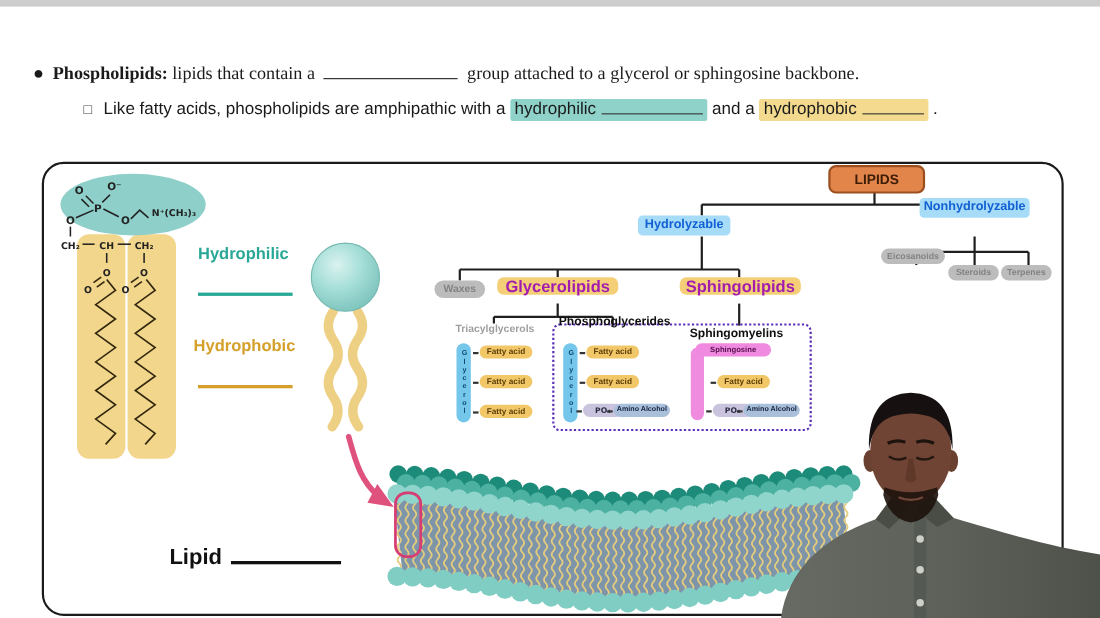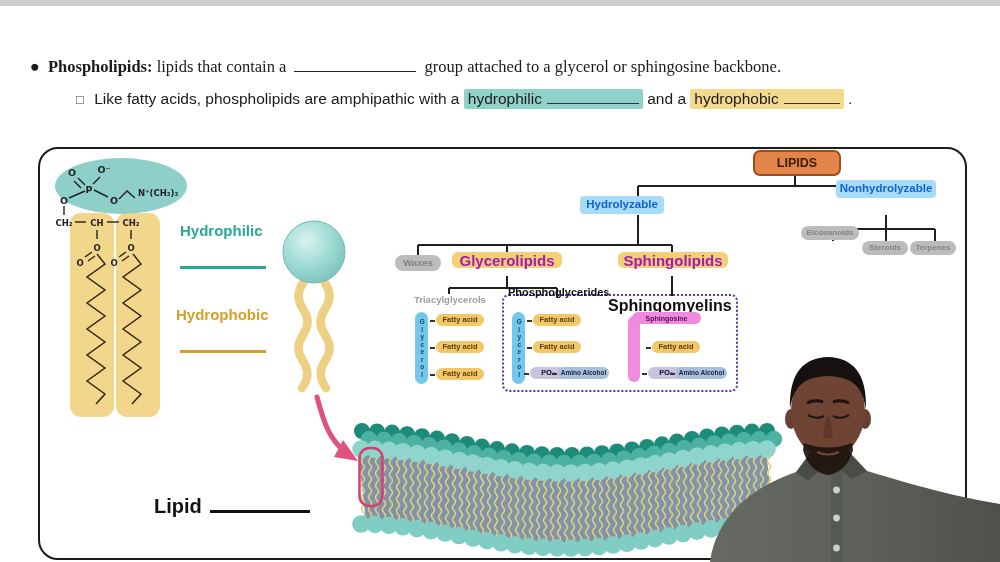--- a/index.html
+++ b/index.html
@@ -47,21 +47,21 @@
   .b-waxes{left:395px;top:255px;width:46px;height:16px;font-size:9.5px;}
   .b-eico{left:801px;top:226px;width:58px;height:14px;font-size:8px;}
   .b-ster{left:862px;top:241px;width:46px;height:14px;font-size:8px;}
   .b-terp{left:910px;top:241px;width:46px;height:14px;font-size:8px;}
   .b-yellow{background:#f4cf78;color:#a21caf;font-size:15px;height:16px;border-radius:6px;}
   .b-glyc{left:452px;top:252px;width:110px;}
   .b-sphl{left:618px;top:252px;width:110px;}
   .lab{position:absolute;z-index:6;font-weight:700;line-height:1;}
   .l-tri{left:414px;top:295px;font-size:9.5px;color:#9e9e9e;}
   .l-pg{left:508px;top:287px;font-size:11px;color:#0f0f0f;}
-  .l-sm{left:608px;top:298px;font-size:16px;color:#0f0f0f;}
+  .l-sm{left:627px;top:298px;font-size:11px;color:#0f0f0f;}
   .dotted{position:absolute;z-index:5;left:502px;top:294px;width:232px;height:94px;
           border:2px dotted #5b2db8;border-radius:7px;}
   .l-phospholipids{left:556px;top:387px;font-size:19px;color:#111;}
   .l-phospholipids .purple{color:#6a35c2;}
   
   .pill{position:absolute;z-index:6;display:flex;align-items:center;justify-content:center;
         font-weight:700;border-radius:7px;line-height:1;}
   .pill.dash::before{content:"";position:absolute;left:-6px;top:50%;width:5px;height:1.5px;background:#333;}
   .gbar{width:13px;background:#74c6ea;color:#0d4a70;}
   .vtext{writing-mode:vertical-rl;text-orientation:upright;font-size:6.5px;font-weight:700;letter-spacing:.5px;}

